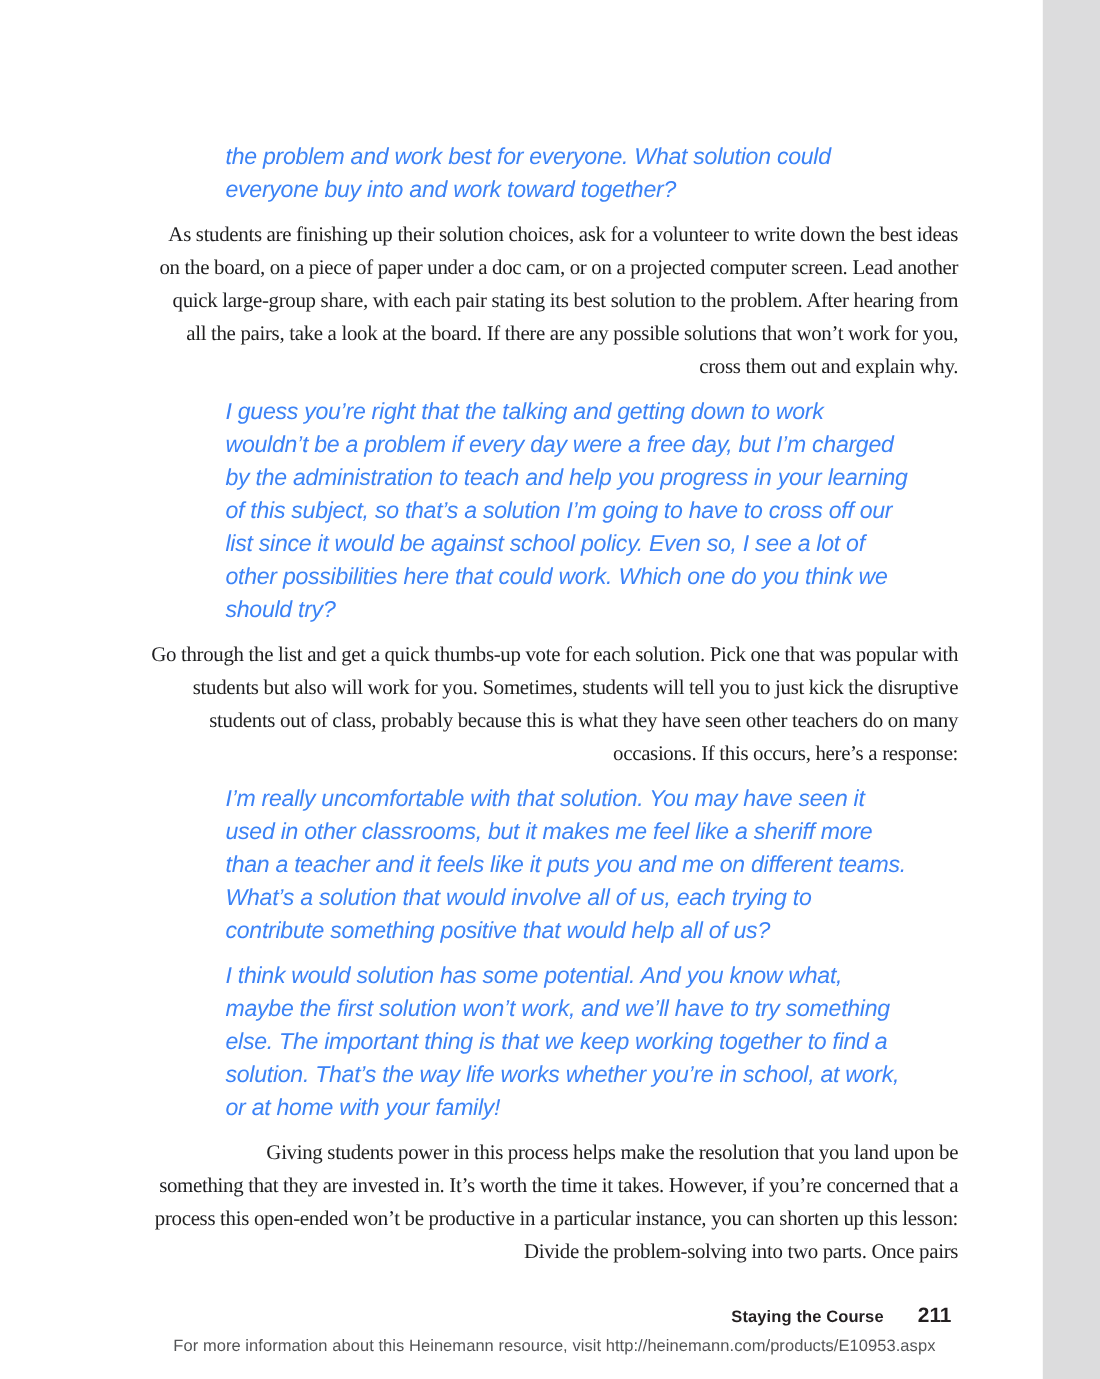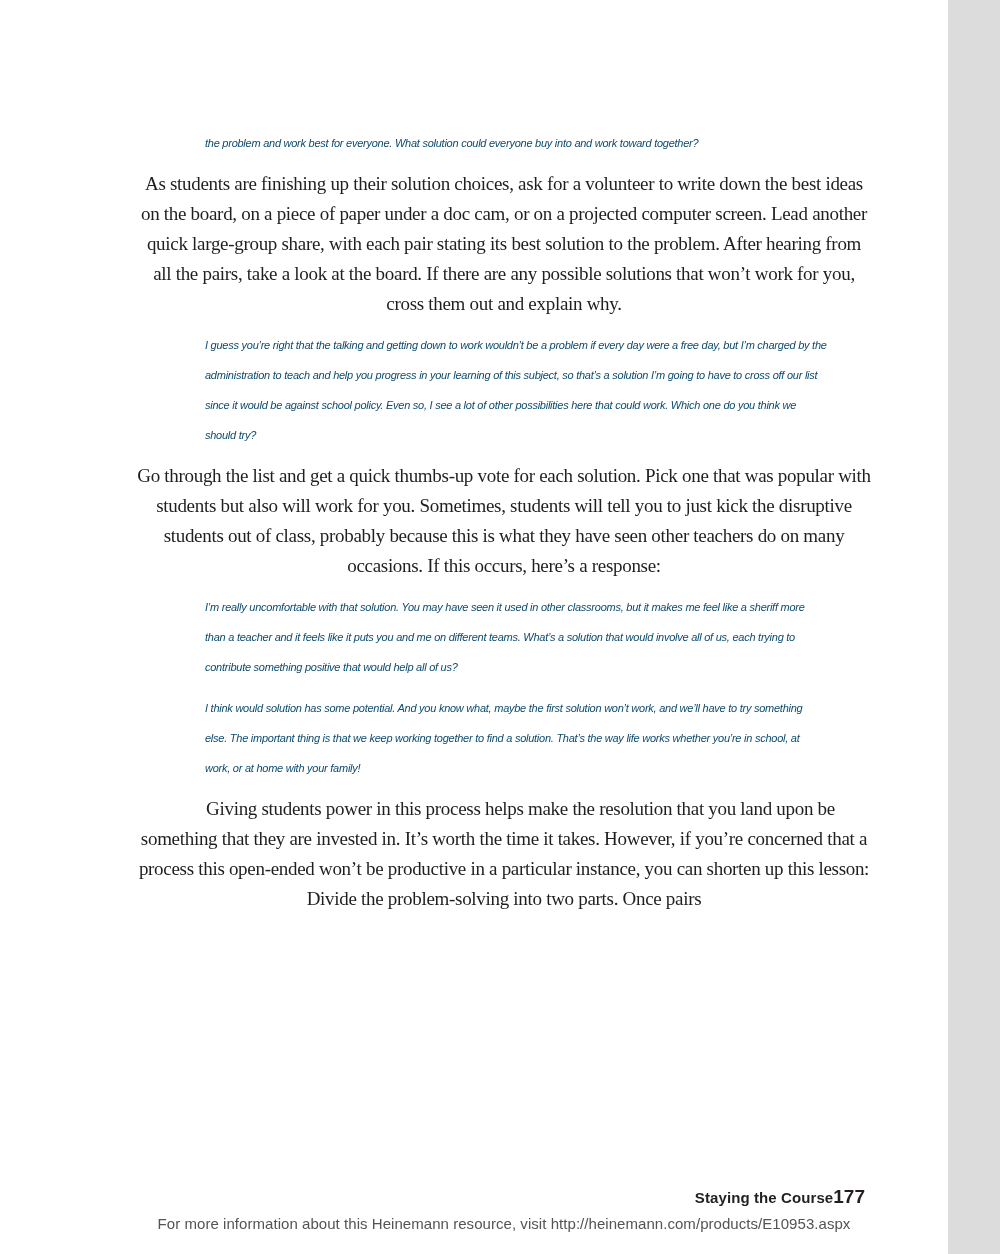--- a/index.html
+++ b/index.html
@@ -28,44 +28,45 @@
     left: 137px;
     width: 734px;
   }
   .body-para {
     font-family: "Liberation Serif", serif;
     font-size: 19px;
     line-height: 30px;
     letter-spacing: -0.3px;
     color: #1f1f20;
     margin: 0 0 11px 0;
-    text-align: center;
+    text-align: right;
   }
   .body-para.first-indent {
     text-indent: 33px;
   }
   .student-quote {
     font-family: "Liberation Sans", sans-serif;
     font-style: italic;
-    font-size: 11px;
+    font-size: 21px;
     line-height: 30px;
     letter-spacing: -0.25px;
-    color: #0c4a6e;
+    color: #3b82f6;
     margin: 0 0 11px 68px;
     width: 622px;
     text-align: left;
   }
   .footer-row {
     position: absolute;
     top: 1186px;
     left: 137px;
     width: 728px;
     display: flex;
     justify-content: flex-end;
     align-items: baseline;
+    gap: 31px;
     font-family: "Liberation Sans", sans-serif;
     color: #231f20;
     text-align: center;
   }
   .running-title {
     font-size: 15px;
     font-weight: 700;
     letter-spacing: 0.1px;
   }
   .page-number {
@@ -101,20 +102,20 @@
     <div class="student-quote">I’m really uncomfortable with that solution. You may have seen it used in other classrooms, but it makes me feel like a sheriff more than a teacher and it feels like it puts you and me on different teams. What’s a solution that would involve all of us, each trying to contribute something positive that would help all of us?</div>
 
 
     <div class="student-quote">I think would solution has some potential. And you know what, maybe the first solution won’t work, and we’ll have to try something else. The important thing is that we keep working together to find a solution. That’s the way life works whether you’re in school, at work, or at home with your family!</div>
 
     <p class="body-para first-indent">Giving students power in this process helps make the resolution that you land upon be something that they are invested in. It’s worth the time it takes. However, if you’re concerned that a process this open-ended won’t be productive in a particular instance, you can shorten up this lesson: Divide the problem-solving into two parts. Once pairs</p>
   </div>
 
   <div class="footer-row">
     <span class="running-title">Staying the Course</span>
-    <span class="page-number">177</span>
+    <span class="page-number">211</span>
   </div>
 
   <div class="info-line">For more information about this Heinemann resource, visit http://heinemann.com/products/E10953.aspx</div>
 
   <div class="edge-strip"></div>
 
 </div>
 
 </body></html>

